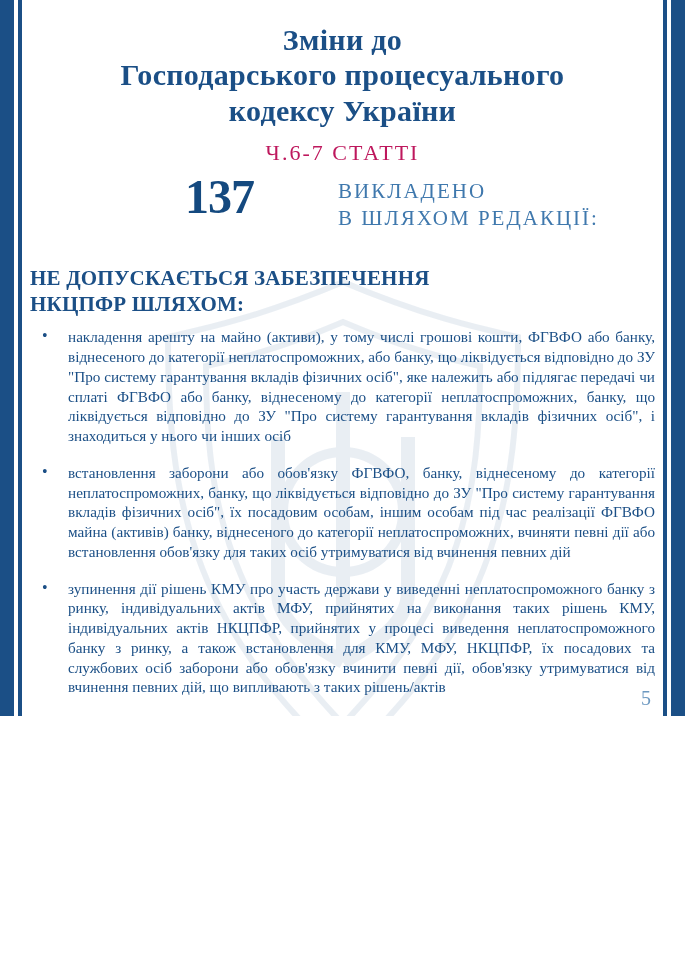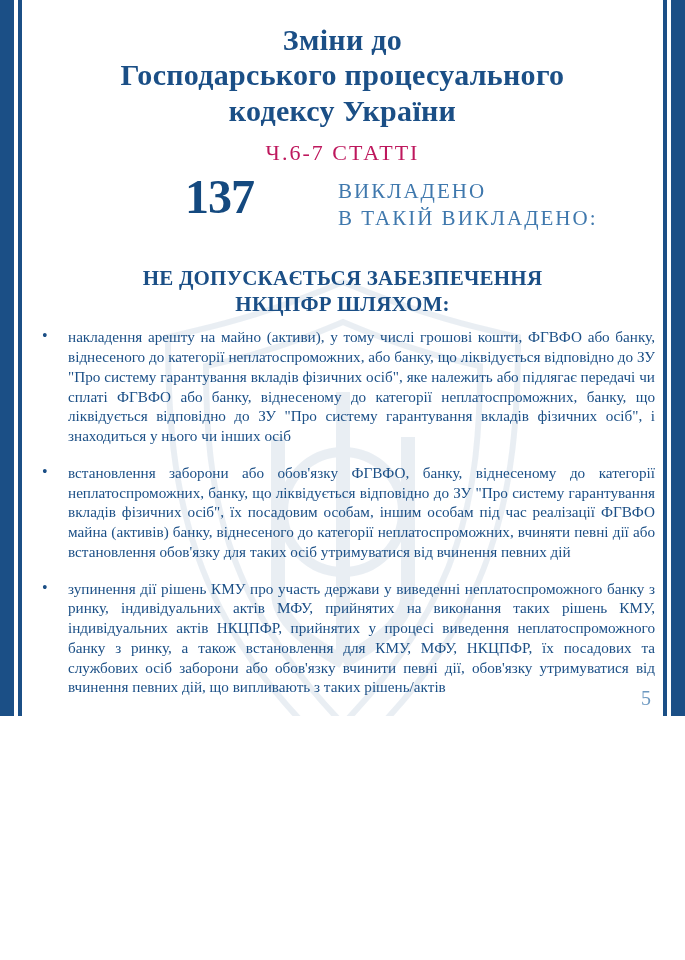--- a/index.html
+++ b/index.html
@@ -105,21 +105,21 @@
     top: 38px;
     text-align: left;
     font-size: 21px;
     letter-spacing: 2px;
     color: #3f78ad;
     line-height: 1.28;
   }
   .art-right span { display: block; }
 
   h2.subtitle {
-    text-align: center;
+    text-align: left;
     font-size: 21px;
     font-weight: bold;
     color: #1b4f86;
     margin: 18px 0 10px 0;
     line-height: 1.22;
     letter-spacing: 0.2px;
   }
   h2.subtitle span { display: block; }
 
   ul.items {
@@ -183,21 +183,21 @@
       <span class="title-line">Зміни до</span>
       <span class="title-line">Господарського процесуального</span>
       <span class="title-line">кодексу України</span>
     </h1>
 
     <div class="article-block">
       <div class="art-small-top">Ч.6-7 СТАТТІ</div>
       <div class="art-number">137</div>
       <div class="art-right">
         <span>ВИКЛАДЕНО</span>
-        <span>В ТАКІЙ ВИКЛАДЕНО:</span>
+        <span>В ШЛЯХОМ РЕДАКЦІЇ:</span>
       </div>
     </div>
 
     <h2 class="subtitle">
       <span>НЕ ДОПУСКАЄТЬСЯ ЗАБЕЗПЕЧЕННЯ</span>
       <span>НКЦПФР ШЛЯХОМ:</span>
     </h2>
 
     <ul class="items">
       <li>накладення арешту на майно (активи), у тому числі грошові кошти, ФГВФО або банку, віднесеного до категорії неплатоспроможних, або банку, що ліквідується відповідно до ЗУ "Про систему гарантування вкладів фізичних осіб", яке належить або підлягає передачі чи сплаті ФГВФО або банку, віднесеному до категорії неплатоспроможних, банку, що ліквідується відповідно до ЗУ "Про систему гарантування вкладів фізичних осіб", і знаходиться у нього чи інших осіб</li>

